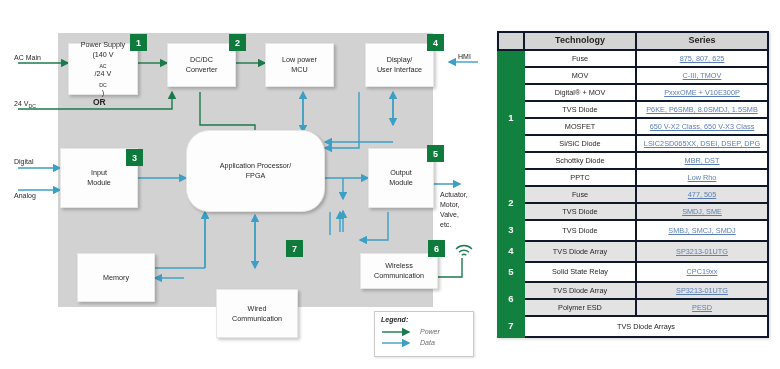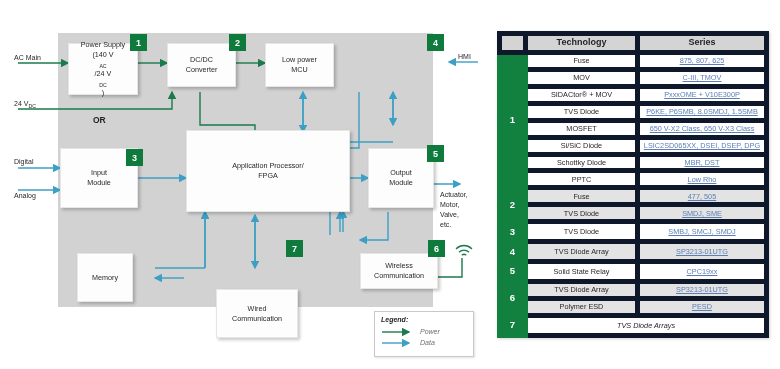--- a/index.html
+++ b/index.html
@@ -29,51 +29,51 @@
   .blk span { display:block; }
 
   .badge {
     position:absolute; width:17px; height:17px; background:#0e7a3c;
     color:#fff; font-size:9px; font-weight:bold;
     display:flex; align-items:center; justify-content:center;
     z-index:6;
   }
 
   .elab { position:absolute; font-size:7px; color:#231f20; line-height:1.45; white-space:nowrap; }
-  .orlab { position:absolute; font-size:8.5px; font-weight:bold; color:#231f20;margin-top:18px; }
+  .orlab { position:absolute; font-size:8.5px; font-weight:bold; color:#231f20; }
   sub { font-size:5.2px; vertical-align: baseline; position:relative; top:1.5px; }
 
   svg.wires { position:absolute; left:0; top:0; width:485px; height:369px; overflow:visible; }
 
   .legend {
     position:absolute; left:374px; top:311px; width:100px; height:46px;
     background:#fff; border:1px solid #c9c9c9;
     box-shadow:1px 1px 2px rgba(0,0,0,0.12);
     padding:4px 6px;
   }
   .legend .ltitle { font-size:7px; font-style:italic; font-weight:bold; color:#231f20; margin-bottom:3px; }
   .legend .lrow { display:flex; align-items:center; height:11px; }
   .legend .lrow .lname { font-size:7px; font-style:italic; color:#6d6e71; margin-left:5px; }
 
   
   #tablewrap { position:absolute; left:497px; top:31px; width:272px; height:307px; }
   table { border-collapse:collapse; width:100%; height:100%; table-layout:fixed;
           box-shadow:1px 1px 3px rgba(0,0,0,0.18); background:#fff; }
-  th, td { border:5px solid #0f172a; text-align:center; vertical-align:middle;
+  th, td { border:2px solid #0f172a; text-align:center; vertical-align:middle;
            font-size:7.3px; color:#231f20; padding:1px 2px; line-height:1.3; }
   thead th { background:#d4d4d4; font-weight:bold; font-size:9px; height:18px; }
   th.numhead { width:26px; }
   th.techhead { width:112px; }
   td.num { background:#12803f; color:#ffffff; font-weight:bold; font-size:9.5px;
            border-color:#12803f; width:26px; }
   td.tech { width:112px;margin-left:48px; }
   td.ser { color:#5b7fb4; }
   td.ser a { color:#5b7fb4; text-decoration:underline; }
   tr.alt td.tech, tr.alt td.ser { background:#e3e3e3; }
-  td.wide { text-align:center;font-style:italic; }
+  td.wide { text-align:center; }
 </style>
 </head>
 <body>
 
 <div id="root">
 
   <div id="diagram">
 
     <div class="panel"></div>
 
@@ -145,43 +145,49 @@
       </div>
     </div>
 
     <div class="blk" style="left:265px; top:43px; width:69px; height:44px;">
       <div>
         <span>Low power</span>
         <span>MCU</span>
       </div>
     </div>
 
+    <div class="blk" style="left:365px; top:43px; width:69px; height:44px;">
+      <div>
+        <span>Display/</span>
+        <span>User Interface</span>
+      </div>
+    </div>
 
     <div class="blk" style="left:60px; top:148px; width:78px; height:60px;">
       <div>
         <span>Input</span>
         <span>Module</span>
       </div>
     </div>
 
-    <div class="blk" style="left:186px; top:130px; width:164px; height:82px;">
+    <div class="blk" style="left:186px; top:130px; width:139px; height:82px;border-radius:23px;">
       <div>
         <span>Application Processor/</span>
         <span>FPGA</span>
       </div>
     </div>
 
     <div class="blk" style="left:368px; top:148px; width:66px; height:60px;">
       <div>
         <span>Output</span>
         <span>Module</span>
       </div>
     </div>
 
-    <div class="blk" style="left:77px; top:253px; width:56px; height:49px;">
+    <div class="blk" style="left:77px; top:253px; width:78px; height:49px;">
       <div>
         <span>Memory</span>
       </div>
     </div>
 
     <div class="blk" style="left:216px; top:253px; width:82px; height:49px;margin-top:36px;">
       <div>
         <span>Wired</span>
         <span>Communication</span>
       </div>
@@ -263,21 +269,21 @@
           <tr>
             <td class="num" rowspan="8">1</td>
             <td class="tech">Fuse</td>
             <td class="ser"><a href="#">875, 807, 625</a></td>
           </tr>
           <tr>
             <td class="tech">MOV</td>
             <td class="ser"><a href="#">C-III, TMOV</a></td>
           </tr>
           <tr>
-            <td class="tech">SIDACtor® + MOV</td>
+            <td class="tech">Digital® + MOV</td>
             <td class="ser"><a href="#">PxxxOME + V10E300P</a></td>
           </tr>
           <tr>
             <td class="tech">TVS Diode</td>
             <td class="ser"><a href="#">P6KE, P6SMB, 8.0SMDJ, 1.5SMB</a></td>
           </tr>
           <tr>
             <td class="tech">MOSFET</td>
             <td class="ser"><a href="#">650 V-X2 Class, 650 V-X3 Class</a></td>
           </tr>

